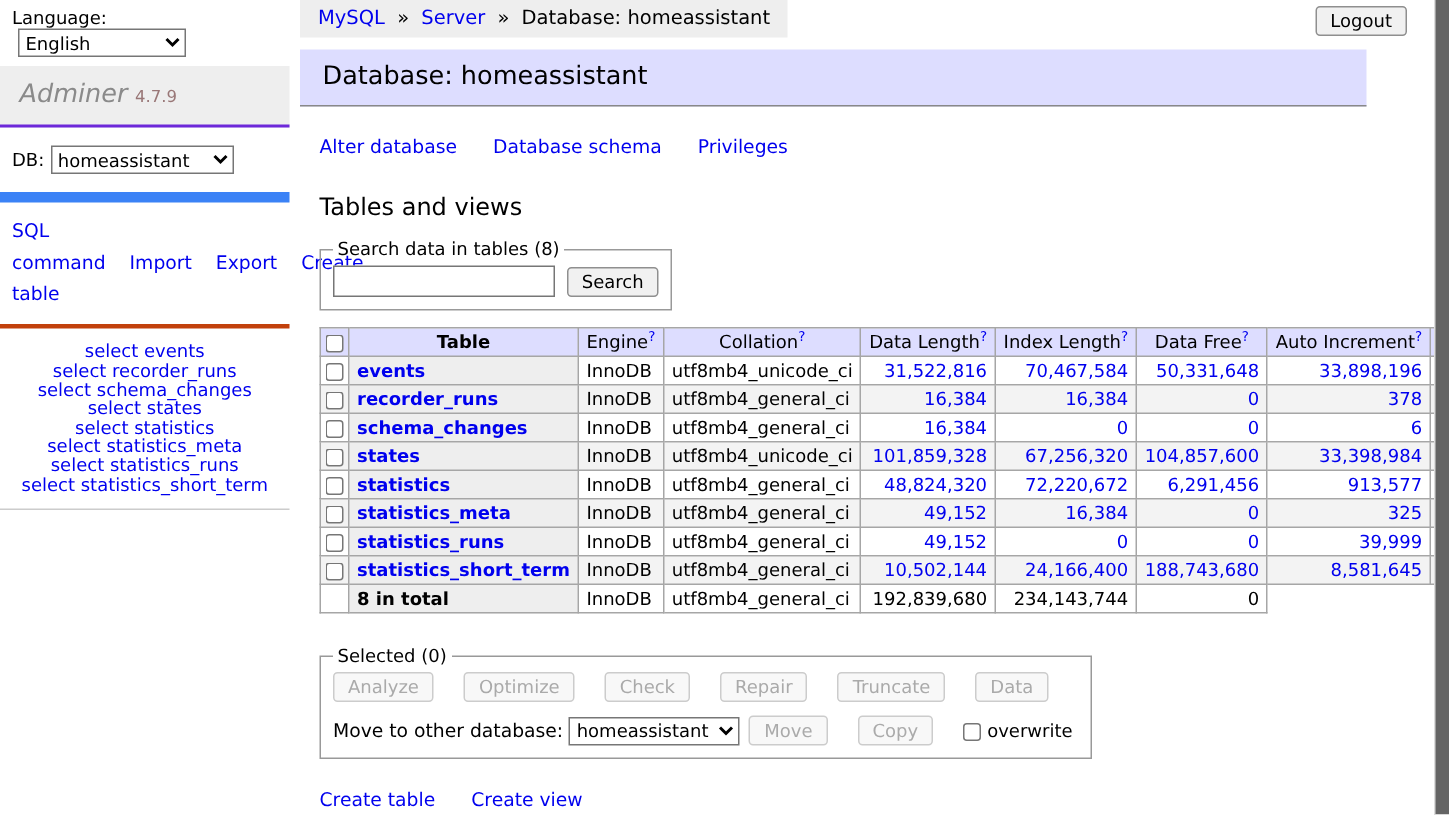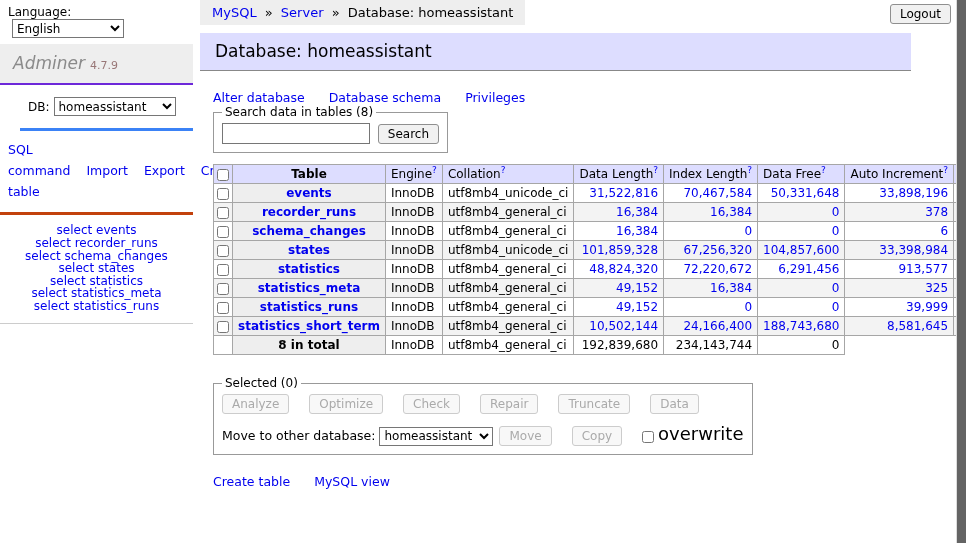--- a/index.html
+++ b/index.html
@@ -10,32 +10,32 @@
   a { color:#0000ee; text-decoration:none; }
 
   
   #sidebar { position:absolute; left:0; top:0; width:193px; }
   .lang-row { padding:5px 8px 6px; font-size:12px; }
   .lang-row select { width:112px; height:19px; font-size:12px; font-family:inherit; border:1px solid #767676; background:#fff; margin-left:4px; }
   h1.logo { margin:0; padding:9px 13px 10px; background:#eee; border-bottom:2px solid #6d28d9;
             font-size:17px; font-weight:normal; }
   h1.logo .brand { font-style:italic; color:#8a8a8a; }
   h1.logo .version { font-size:11px; color:#997777; margin-left:5px; }
-  .db-row { padding:12px 8px 12px; border-bottom:3px solid #3b82f6; font-size:12px;margin-left:20px; }
+  .db-row { padding:12px 8px 12px; border-bottom:7px solid #3b82f6; font-size:12px; }
   .db-row select { width:122px; height:19px; font-size:12px; font-family:inherit; border:1px solid #767676; background:#fff; margin-left:4px; }
   .cmd-links { padding:9px 8px 10px; border-bottom:3px solid #c2410c; line-height:1.65; }
   .cmd-links a { margin-right:16px; font-size:12.5px; }
   .tbl-links { padding:9px 8px 10px; border-bottom:1px solid #ccc; }
   .tbl-links a { display:block; font-size:12px; line-height:12.6px;text-align:center; }
 
   
   #breadcrumb { position:absolute; left:200px; top:0; height:25px; line-height:25px;
                 background:#eee; padding:0 12px; font-size:13px; white-space:nowrap; }
   #breadcrumb .sep { color:#000; margin:0 4px; }
-  #logout-btn { position:absolute; top:4px; right:15px; }
+  #logout-btn { position:absolute; top:4px; right:28px; }
 
   
   .btn { font-family:inherit; font-size:12px; padding:2px 9px; color:#000;
          background:#f1f1f1; border:1px solid #8f8f8f; border-radius:3px; }
   .btn.disabled { color:#aaa; border-color:#ccc; background:#f8f8f8; }
   input[type=text] { border:1px solid #767676; height:17px; width:142px; font-family:inherit; font-size:12px; }
   input[type=checkbox] { width:12px; height:12px; margin:0; vertical-align:middle; }
 
   
   #content { position:absolute; left:200px; top:33px; width:711px; }
@@ -46,36 +46,36 @@
   .links-row a { margin-right:24px; }
   h3.sect { font-size:16px; font-weight:normal; margin:23px 0 12px; }
 
   fieldset { border:1px solid #999; margin:0; padding:4px 8px 8px; display:inline-block; }
   legend { font-size:12px; padding:0 3px; }
   .search-fs input[type=text] { margin-right:4px; }
 
   
   table.data { border-collapse:collapse; margin-top:11px; font-size:12px; }
   table.data th, table.data td { border:1px solid #a6a6a6; padding:1px 5px; height:16px; white-space:nowrap; }
-  table.data thead td, table.data thead th { background:#ddf; font-weight:normal; text-align:left; }
+  table.data thead td, table.data thead th { background:#ddf; font-weight:normal; text-align:center; }
   table.data thead th.name-col { font-weight:bold; text-align:center; }
-  table.data tbody th { background:#eee; text-align:center; }
+  table.data tbody th { background:#eee; text-align:left; }
   table.data tbody th a { font-weight:bold; }
   table.data td.chk, table.data thead td.chk { text-align:center; padding:1px 3px; }
   table.data td.num { text-align:right; }
   table.data tr.alt td { background:#f3f3f3; }
   sup.q { font-size:9px; line-height:0; }
   sup.q a { color:#0000ee; }
 
   
   .sel-fs .btn { margin-right:20px; }
   .sel-fs { margin-top:21px; }
   .move-row { margin-top:9px; font-size:12.5px; }
   .move-row select { width:114px; height:19px; font-size:12px; font-family:inherit; border:1px solid #767676; background:#fff; margin:0 6px 0 4px; }
-  .move-row label { margin-left:4px; font-size:18px; }
+  .move-row label { margin-left:4px; font-size:12px; }
 
   
   #scrollbar { position:absolute; right:0; top:0; width:9px; height:543px; background:#646464; border-left:1px solid #dcdcdc; }
 </style>
 </head>
 <body>
 
 <div id="sidebar">
   <div class="lang-row">
     <span>Language:</span><select><option>English</option></select>
@@ -88,32 +88,34 @@
   </div>
   <div class="cmd-links"><a href="#">SQL command</a><a href="#">Import</a><a href="#">Export</a><a href="#">Create table</a></div>
   <div class="tbl-links">
       <a href="#">select events</a>
       <a href="#">select recorder_runs</a>
       <a href="#">select schema_changes</a>
       <a href="#">select states</a>
       <a href="#">select statistics</a>
       <a href="#">select statistics_meta</a>
       <a href="#">select statistics_runs</a>
+      <a href="#">select statistics_short_term</a>
     </div>
 </div>
 
 <div id="breadcrumb"><a href="#">MySQL</a><span class="sep"> » </span><a href="#">Server</a><span class="sep"> » </span><span>Database: homeassistant</span></div>
 <button id="logout-btn" class="btn">Logout</button>
 
 <div id="content">
   <h2 class="page-title">Database: homeassistant</h2>
 
   <div class="body-pad">
     <p class="links-row"><a href="#">Alter database</a><a href="#">Database schema</a><a href="#">Privileges</a></p>
 
+    <h3 class="sect">Tables and views</h3>
 
     <fieldset class="search-fs">
       <legend>Search data in tables (8)</legend>
       <input type="text" value="" style="">
       <button class="btn">Search</button>
     </fieldset>
 
     <table class="data">
       <thead>
           <tr>
@@ -230,21 +232,21 @@
     </table>
 
     <fieldset class="sel-fs">
       <legend>Selected (0)</legend>
       <div><button class="btn disabled">Analyze</button><button class="btn disabled">Optimize</button><button class="btn disabled">Check</button><button class="btn disabled">Repair</button><button class="btn disabled">Truncate</button><button class="btn disabled">Data</button></div>
       <div class="move-row">
         <span>Move to other database:</span><select><option>homeassistant</option></select><span><button class="btn disabled">Move</button><button class="btn disabled">Copy</button></span><input type="checkbox" style=""><label>overwrite</label>
       </div>
     </fieldset>
 
-    <p class="links-row"><a href="#">Create table</a><a href="#">MySQL view</a></p>
+    <p class="links-row"><a href="#">Create table</a><a href="#">Create view</a></p>
 
     
     
 
     
   </div>
 </div>
 
 <div id="scrollbar"></div>
 

